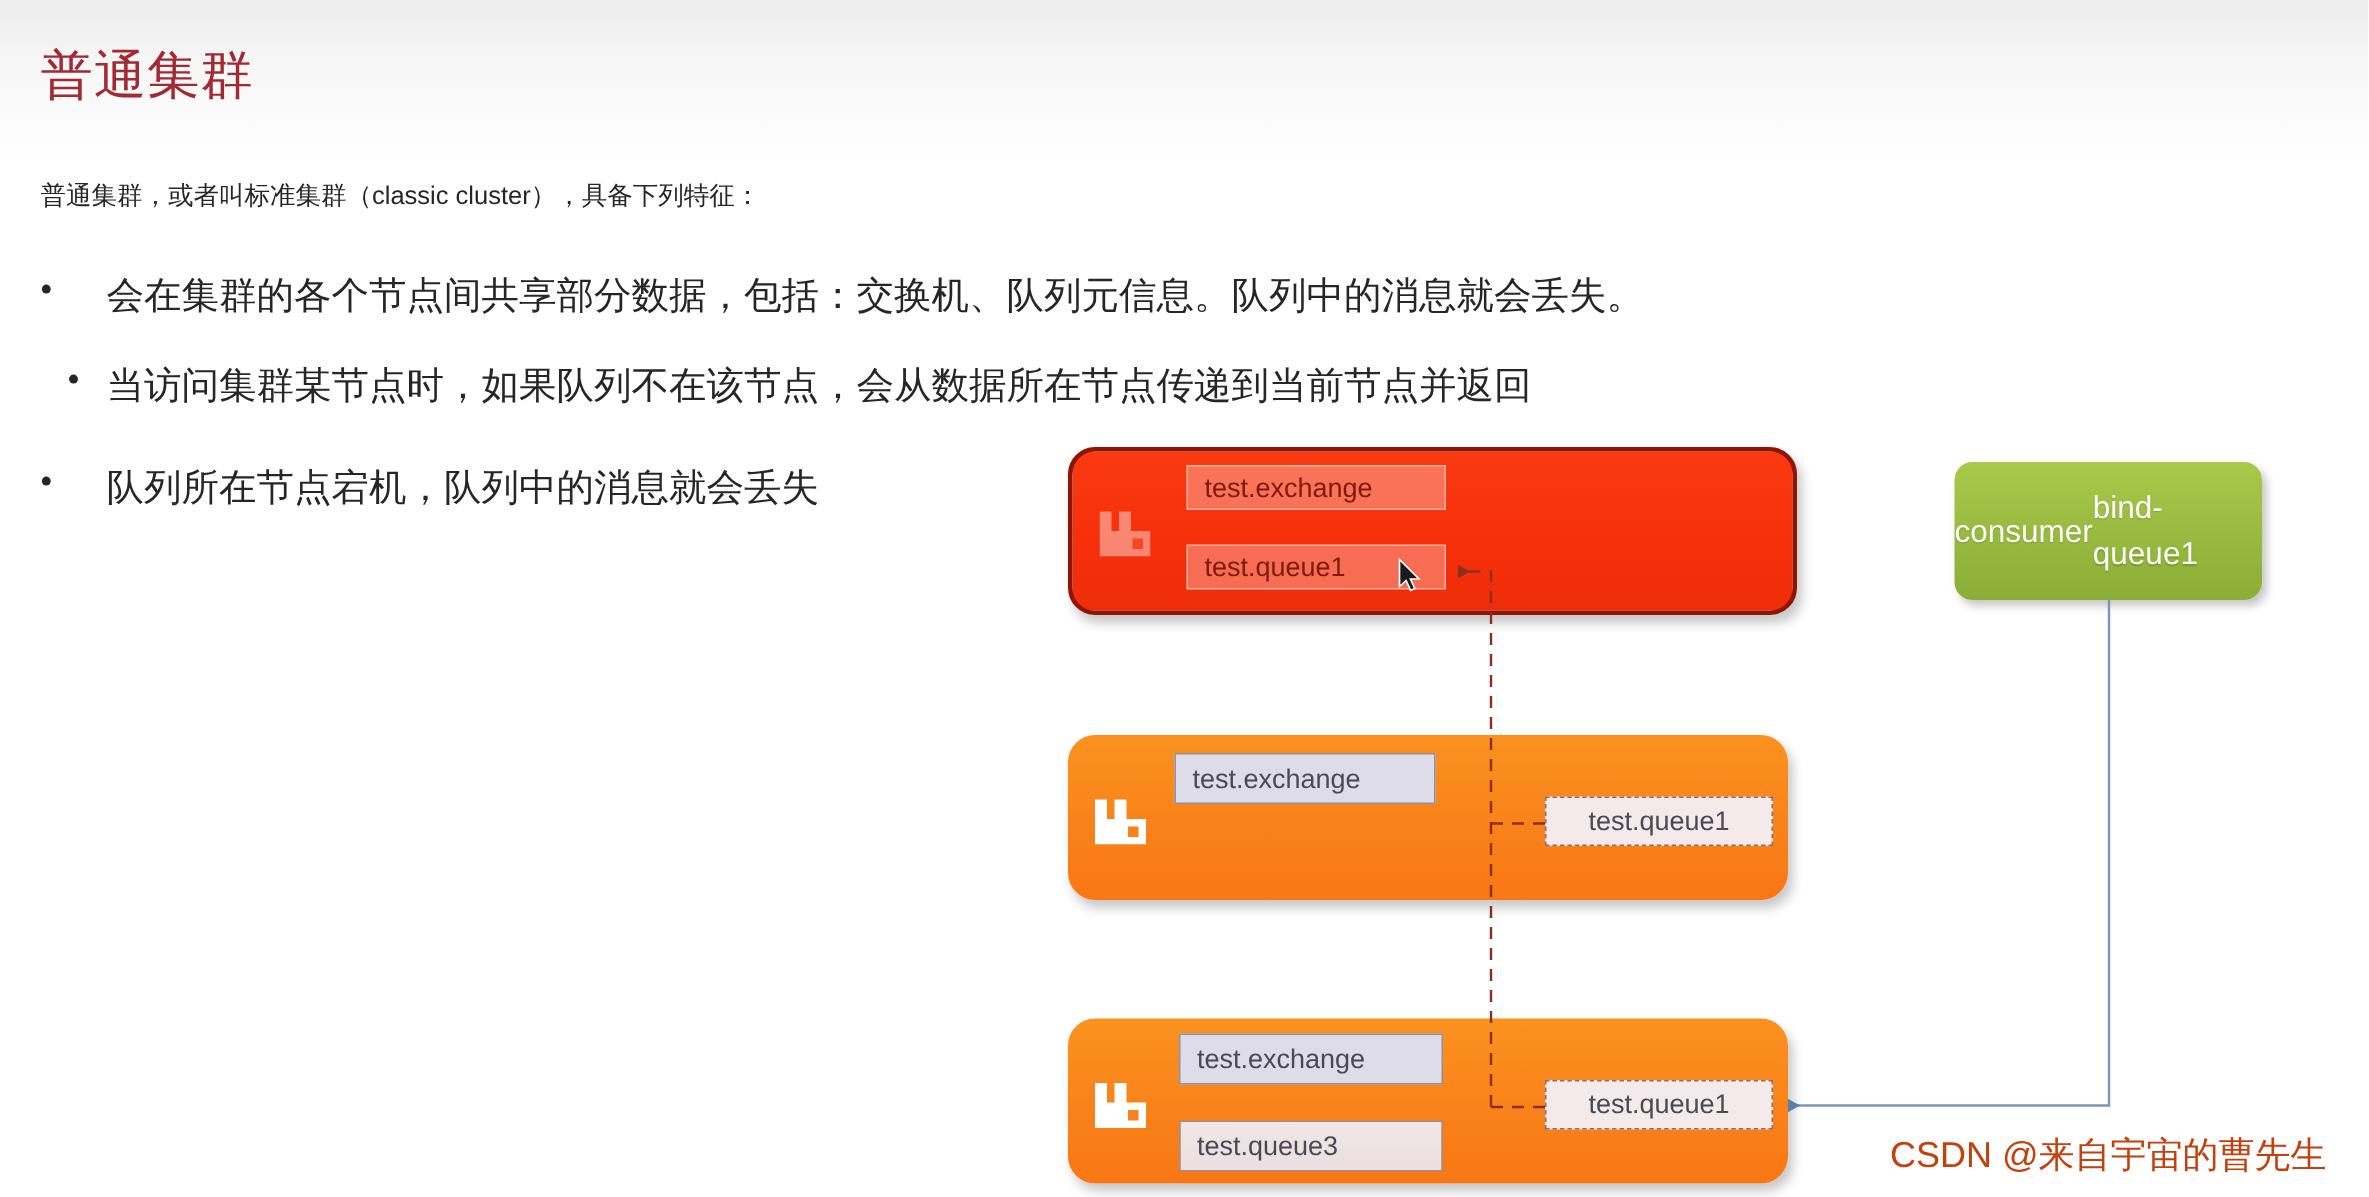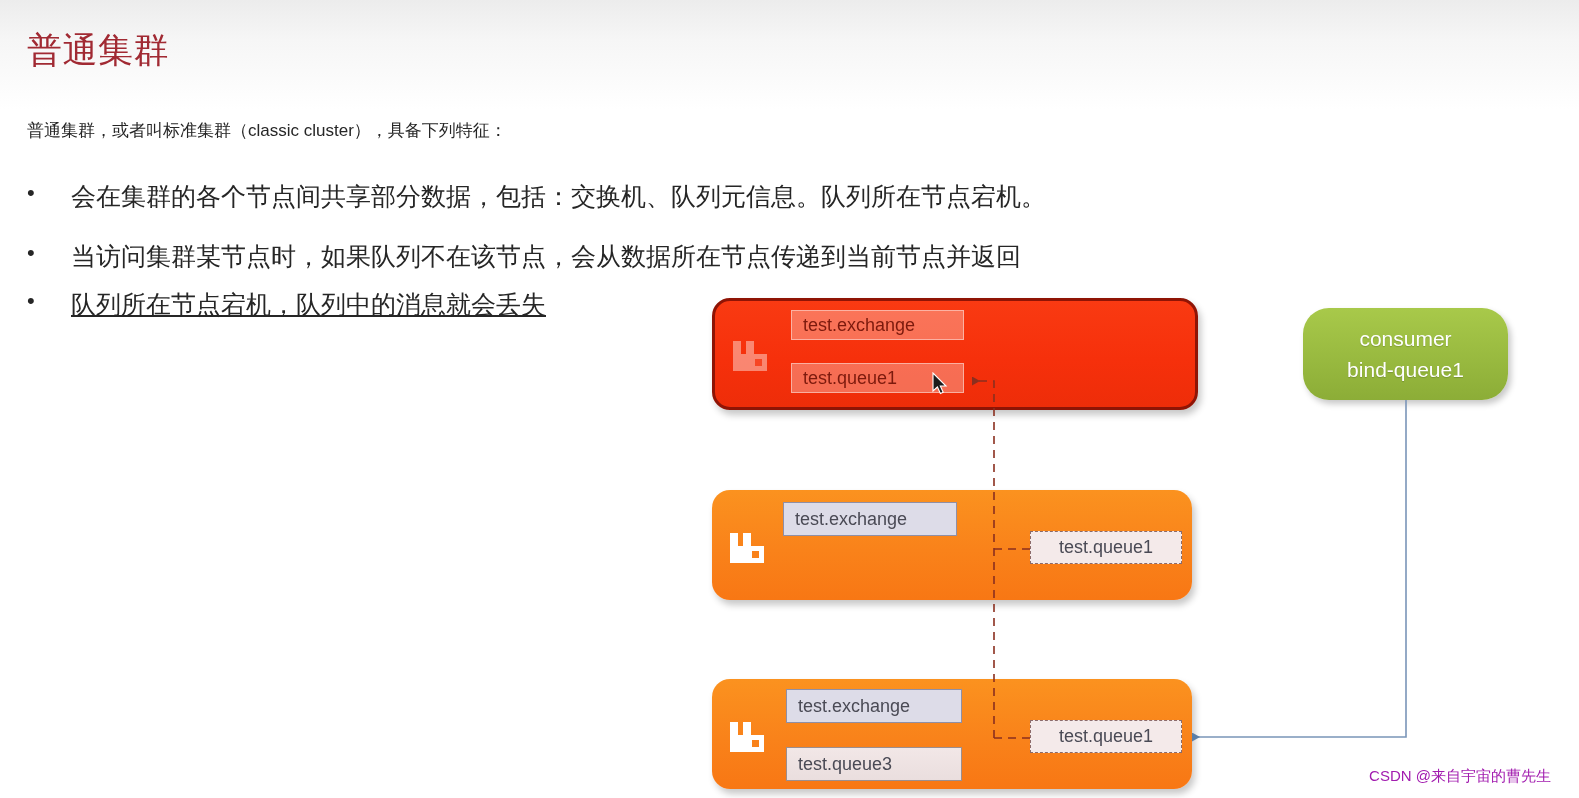--- a/index.html
+++ b/index.html
@@ -53,22 +53,22 @@
     white-space: nowrap;
   }
   .bullet-row .dot {
     display: inline-block;
     width: 44px;
     color: #262626;
     font-size: 22px;
     vertical-align: top;
   }
   #bullet-0 { top: 180px; }
-  #bullet-1 { top: 240px; }
-  #bullet-2 { top: 288px; text-decoration: underline; }
+  #bullet-1 { top: 240px; text-align: center; }
+  #bullet-2 { top: 308px; }
 
   
   #diagram {
     position: absolute;
     left: 0; top: 2px;
     width: 1318px;
     height: 798px;
   }
 
   .node {
@@ -86,27 +86,27 @@
     border: none;
   }
 
   
   #consumer-node {
     position: absolute;
     left: 1303px;
     top: 306px;
     width: 205px;
     height: 92px;
-    border-radius: 26px;
+    border-radius: 12px;
     background: linear-gradient(to bottom, #a6c council 0%, #8cae36 100%);
     background: linear-gradient(to bottom, #a8c94a 0%, #8cad37 100%);
     box-shadow: 3px 4px 6px rgba(0,0,0,0.22);
     color: #ffffff;
     display: flex;
-    flex-direction: column;
+    flex-direction: row;
     align-items: center;
     justify-content: center;
     font-size: 21px;
     line-height: 31px;
     text-shadow: 0 1px 1px rgba(0,0,0,0.18);
   }
 
   
   .rabbit-logo {
     position: absolute;
@@ -162,37 +162,37 @@
     top: 370px;
     width: 17px;
     height: 24px;
   }
 
   
   #watermark {
     position: absolute;
     right: 28px;
     bottom: 12px;
-    font-size: 15px;
-    color: #a21caf;
+    font-size: 24px;
+    color: #c2410c;
     white-space: nowrap;
     text-align: center;
   }
 </style>
 </head>
 <body>
 
 <div id="slide-bg"></div>
 
 <div id="page-title">普通集群</div>
 
 <div id="intro-line">普通集群，或者叫标准集群（classic cluster），具备下列特征：</div>
 
 <div class="bullet-row" id="bullet-0">
-  <span class="dot">•</span><span>会在集群的各个节点间共享部分数据，包括：交换机、队列元信息。队列所在节点宕机。</span>
+  <span class="dot">•</span><span>会在集群的各个节点间共享部分数据，包括：交换机、队列元信息。队列中的消息就会丢失。</span>
 </div>
 <div class="bullet-row" id="bullet-1">
   <span class="dot">•</span><span>当访问集群某节点时，如果队列不在该节点，会从数据所在节点传递到当前节点并返回</span>
 </div>
 <div class="bullet-row" id="bullet-2">
   <span class="dot">•</span><span>队列所在节点宕机，队列中的消息就会丢失</span>
 </div>
 
 <div id="diagram">
 

